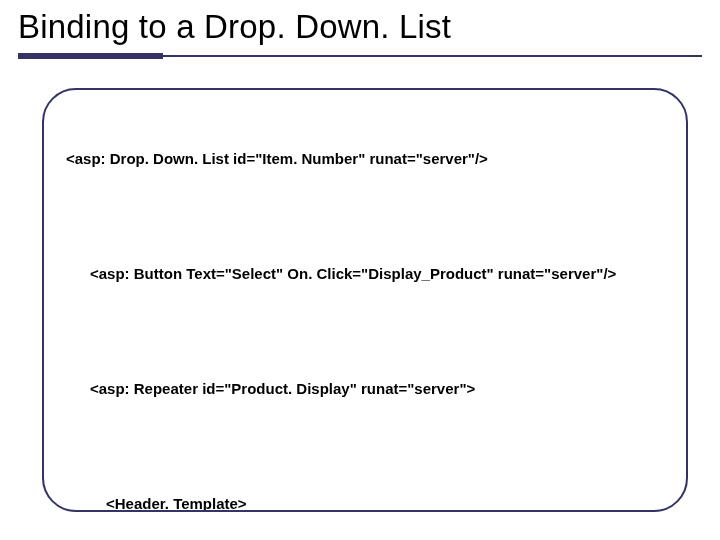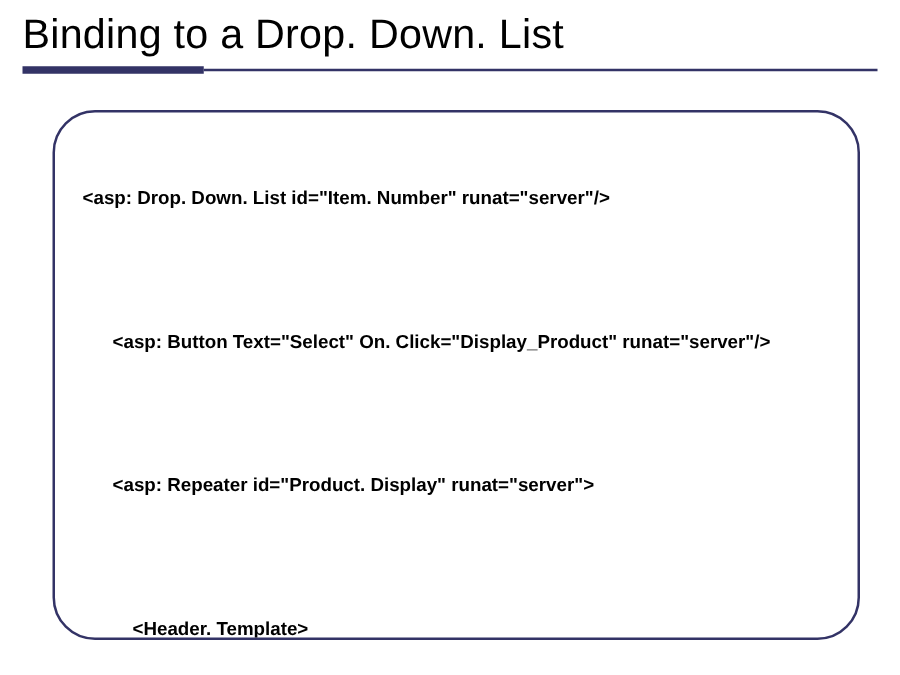--- a/index.html
+++ b/index.html
@@ -55,21 +55,21 @@
   .code {
     font-family: Arial, Helvetica, sans-serif;
     font-size: 15px;
     font-weight: bold;
     color: #000;
     white-space: pre;
     line-height: 1.35;
   }
   .code .line { white-space: pre; }
   .indent-1 { padding-left: 24px; }
-  .indent-2 { padding-left: 40px; }
+  .indent-2 { padding-left: 40px; text-decoration: underline; }
   .gap { height: 14px; }
 </style>
 </head>
 <body>
 
 <div class="slide">
   <div class="title-bar">
     <div class="title">Binding to a Drop. Down. List</div>
     <div class="title-underline">
       <div class="thick-line"></div>

